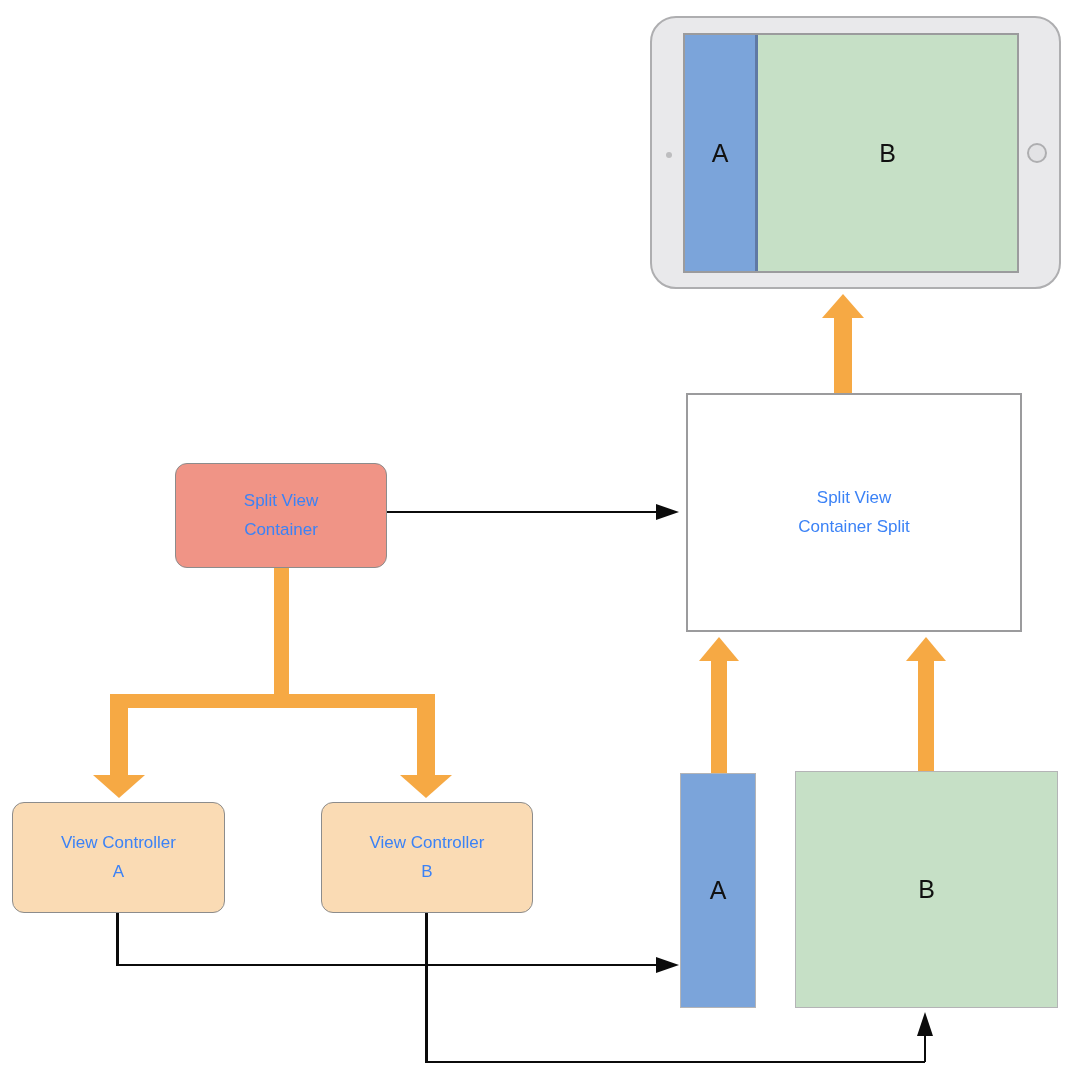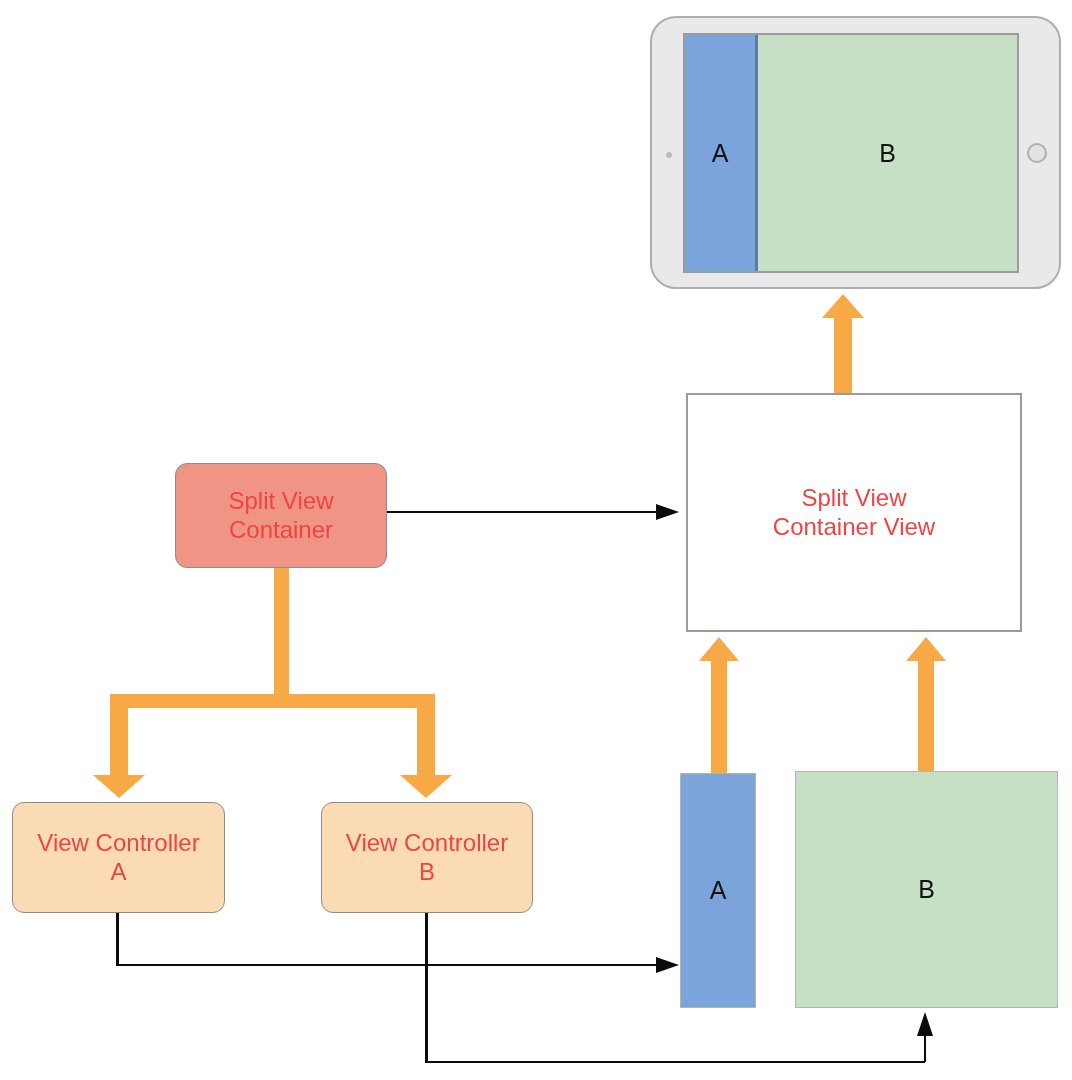--- a/index.html
+++ b/index.html
@@ -4,21 +4,21 @@
 <style>
   html,body{margin:0;padding:0;background:#ffffff;}
   *{box-sizing:border-box;}
   #canvas{
     position:relative;width:1072px;height:1080px;background:#ffffff;overflow:hidden;
     font-family:"Liberation Sans","DejaVu Sans",sans-serif;color:#111;
   }
   .abs{position:absolute;}
   .label-box{
     position:absolute;display:flex;flex-direction:column;align-items:center;justify-content:center;
-    font-size:24px;line-height:28.5px;text-align:center;color:#ef4444;
+    font-size:17px;line-height:28.5px;text-align:center;color:#3b82f6;
   }
   .letter{
     position:absolute;display:flex;align-items:center;justify-content:center;
     font-size:25px;color:#111;
   }
 
   
   #ipad-body{
     left:650px;top:16px;width:411px;height:273px;
     background:var(--ipad-body,#E9E9EB);
@@ -139,21 +139,21 @@
   <div class="abs" id="home-button"></div>
 
   <div>
     <div class="o-shaft" id="arr-top-shaft"></div>
     <div class="o-head-up" id="arr-top-head"></div>
   </div>
 
   <div class="abs" id="container-box"></div>
   <div class="label-box" style="left:686px;top:393px;width:336px;height:239px;">
     <span>Split View</span>
-    <span>Container View</span>
+    <span>Container Split</span>
   </div>
 
   <div>
     <div class="o-shaft" id="arr-va-shaft"></div>
     <div class="o-head-up" id="arr-va-head"></div>
   </div>
   <div>
     <div class="o-shaft" id="arr-vb-shaft"></div>
     <div class="o-head-up" id="arr-vb-head"></div>
   </div>

